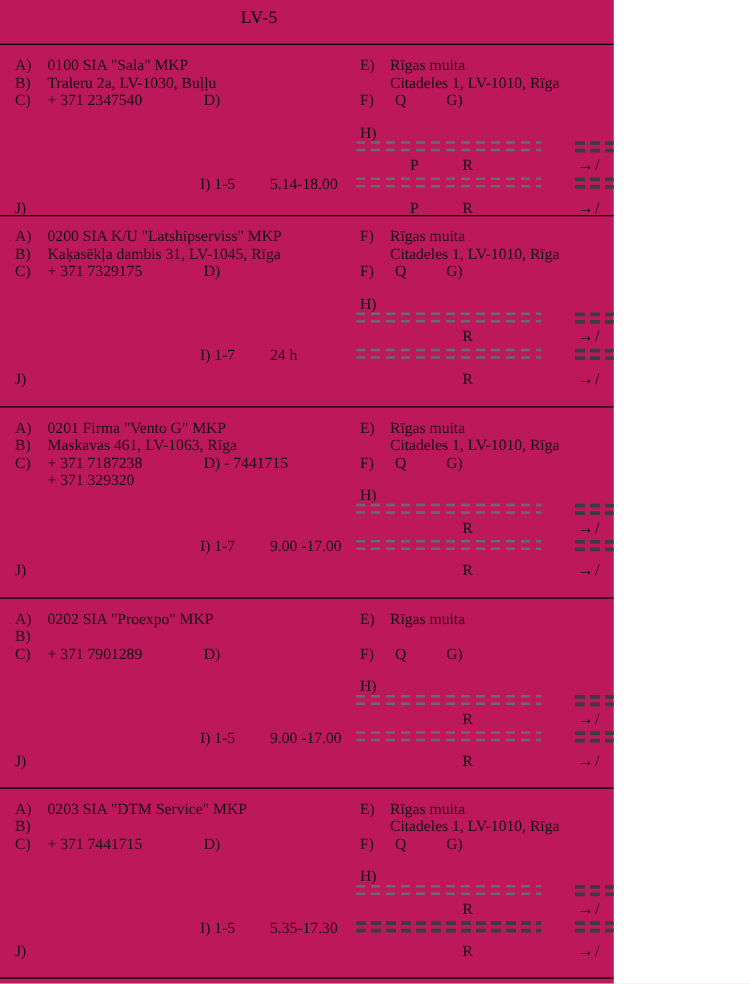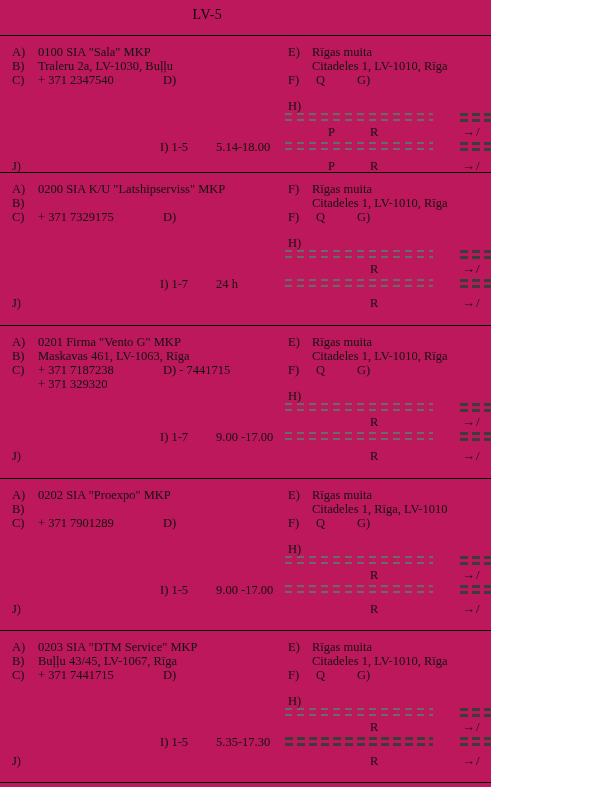--- a/index.html
+++ b/index.html
@@ -110,20 +110,21 @@
     <span class="abs rt2 x-p mark">P</span>
     <span class="abs rt2 x-r mark">R</span>
     <span class="abs rt2 x-a1 arrow">→/</span>
     <span class="abs rt2 x-a2 arrow">/→</span>
   </div>
 
   <div class="entry e2">
     <span class="abs r1 x-lbl">A)</span>
     <span class="abs r1 x-val">0200 SIA K/U "Latshipserviss" MKP</span>
     <span class="abs r2 x-lbl">B)</span>
+    <span class="abs r2 x-val">Kaķasēkļa dambis  31, LV-1045, Rīga</span>
     <span class="abs r3 x-lbl">C)</span>
     <span class="abs r3 x-val">+ 371 7329175</span>
     <span class="abs r3 x-d">D)</span>
     <span class="abs r3b x-val"></span>
     <span class="abs r1 x-el">F)</span>
     <span class="abs r1 x-ev">Rīgas muita</span>
     <span class="abs r2 x-ev">Citadeles 1, LV-1010,  Rīga</span>
     <span class="abs r3 x-el">F)</span>
     <span class="abs r3 x-q">Q</span>
     <span class="abs r3 x-g">G)</span>
@@ -181,21 +182,20 @@
   <div class="entry e4">
     <span class="abs r1 x-lbl">A)</span>
     <span class="abs r1 x-val">0202 SIA "Proexpo" MKP</span>
     <span class="abs r2 x-lbl">B)</span>
     <span class="abs r3 x-lbl">C)</span>
     <span class="abs r3 x-val">+ 371 7901289</span>
     <span class="abs r3 x-d">D)</span>
     <span class="abs r3b x-val"></span>
     <span class="abs r1 x-el">E)</span>
     <span class="abs r1 x-ev">Rīgas muita</span>
-    <span class="abs r2 x-ev">Citadeles 1, Rīga, LV-1010</span>
     <span class="abs r3 x-el">F)</span>
     <span class="abs r3 x-q">Q</span>
     <span class="abs r3 x-g">G)</span>
     <span class="abs rh x-el">H)</span>
     <div class="abs dash dashL rd1"></div>
     <div class="abs dash dashR rd1 bold"></div>
     <span class="abs rt1 x-p mark"></span>
     <span class="abs rt1 x-r mark">R</span>
     <span class="abs rt1 x-a1 arrow">→/</span>
     <span class="abs rt1 x-a2 arrow">/→</span>
@@ -207,21 +207,20 @@
     <span class="abs rt2 x-p mark"></span>
     <span class="abs rt2 x-r mark">R</span>
     <span class="abs rt2 x-a1 arrow">→/</span>
     <span class="abs rt2 x-a2 arrow">/→</span>
   </div>
 
   <div class="entry e5">
     <span class="abs r1 x-lbl">A)</span>
     <span class="abs r1 x-val">0203 SIA "DTM Service" MKP</span>
     <span class="abs r2 x-lbl">B)</span>
-    <span class="abs r2 x-val">Buļļu 43/45, LV-1067, Rīga</span>
     <span class="abs r3 x-lbl">C)</span>
     <span class="abs r3 x-val">+ 371 7441715</span>
     <span class="abs r3 x-d">D)</span>
     <span class="abs r3b x-val"></span>
     <span class="abs r1 x-el">E)</span>
     <span class="abs r1 x-ev">Rīgas muita</span>
     <span class="abs r2 x-ev">Citadeles 1, LV-1010,  Rīga</span>
     <span class="abs r3 x-el">F)</span>
     <span class="abs r3 x-q">Q</span>
     <span class="abs r3 x-g">G)</span>

